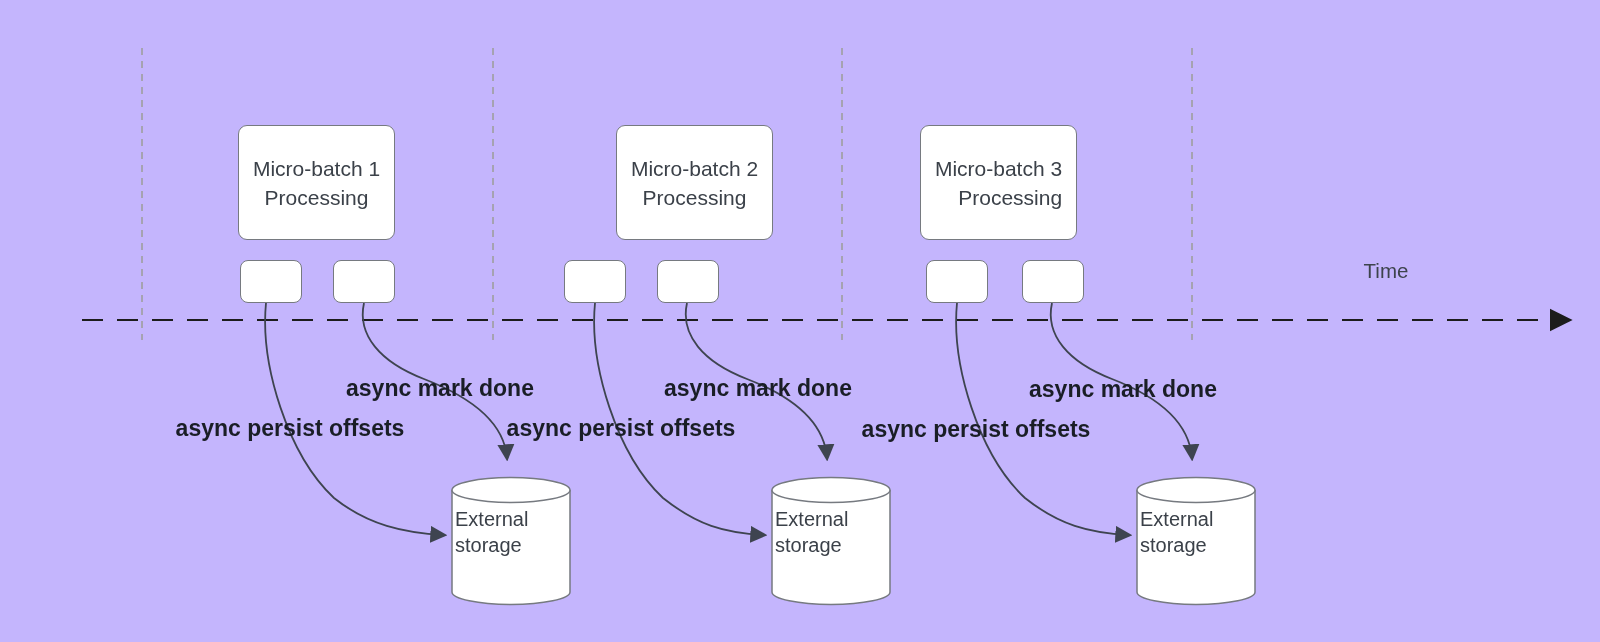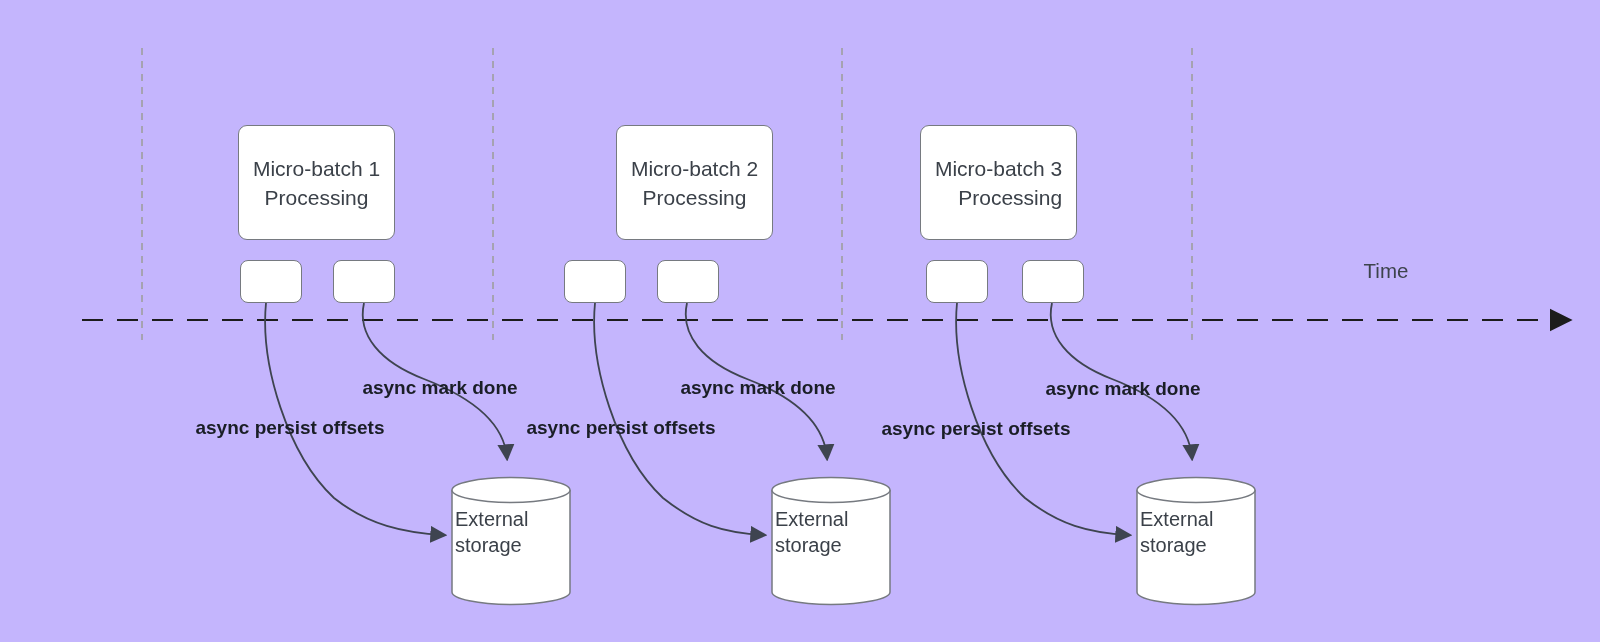--- a/index.html
+++ b/index.html
@@ -35,21 +35,21 @@
   }
   .mini-box {
     width: 62px;
     height: 43px;
     top: 260px;
     border-radius: 8px;
   }
   .arrow-label {
     position: absolute;
     transform: translate(-50%, -50%);
-    font-size: 19px;
+    font-size: 23px;
     font-weight: bold;
     color: #1a1e26;
     white-space: nowrap;
   }
   .storage-label {
     position: absolute;
     width: 112px;
     transform: translateX(-50%);
     text-align: left;
     font-size: 20px;

